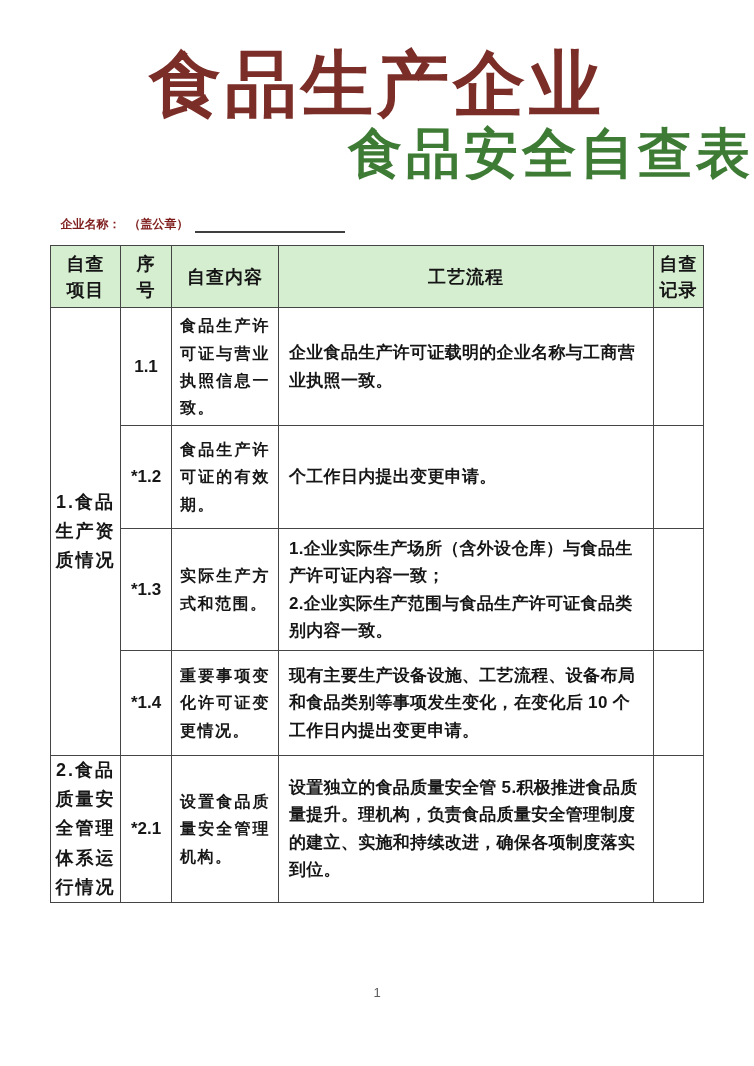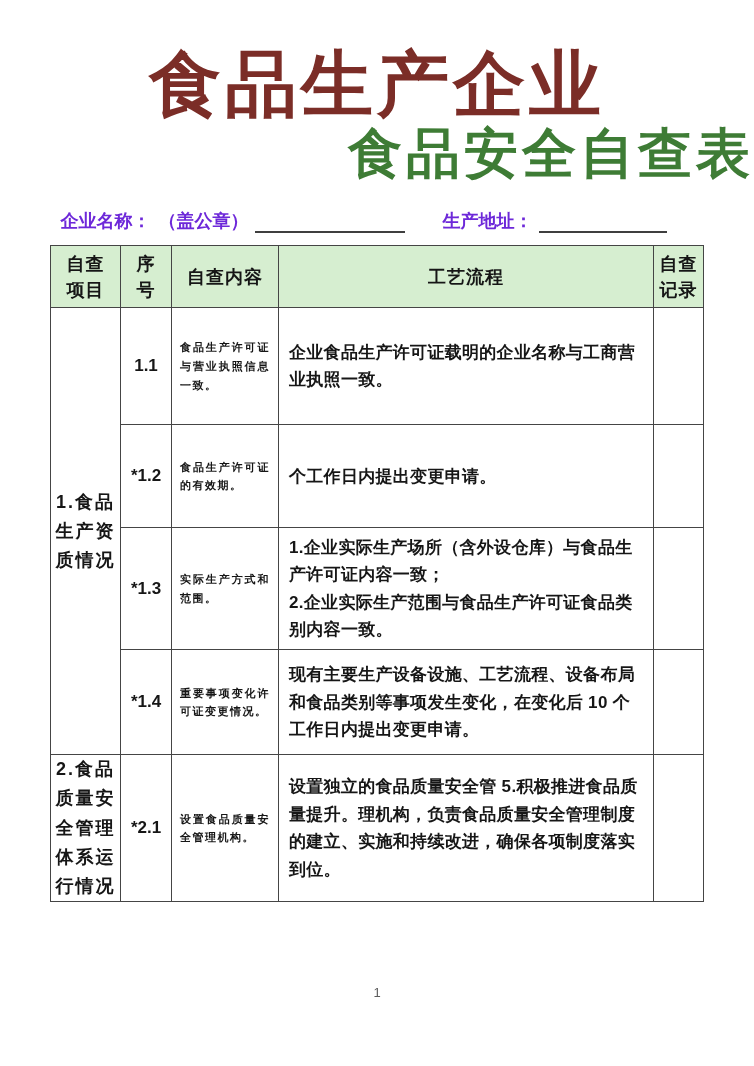--- a/index.html
+++ b/index.html
@@ -29,23 +29,23 @@
     line-height: 1.05;
     font-weight: 900;
     color: #3e7c35;
     letter-spacing: 4px;
     white-space: nowrap;
   }
   
   .form {
     width: 653px;
     margin: 24px auto 12px;
-    font-size: 18px;
+    font-size: 12px;
     font-weight: 700;
-    color: #6d28d9;
+    color: #7f1d1d;
   }
   .form-row {
     display: flex;
     align-items: flex-end;
     height: 28px;
   }
   .form-left { display: flex; align-items: flex-end; width: 392px; padding-left: 10px; }
   .form-right { display: flex; align-items: flex-end; flex: 1; }
   .fill-line {
     display: inline-block;
@@ -94,21 +94,21 @@
     font-size: 18px;
     line-height: 1.62;
     white-space: pre-line;
     letter-spacing: 2px;
   }
   .self-check td.no {
     text-align: center;
     font-size: 17px;
   }
   .self-check td.content {
-    font-size: 11px;
+    font-size: 16px;
     line-height: 1.7;
     padding: 4px 8px;
     letter-spacing: 1.5px;
     text-align: justify;
   }
   .self-check td.guide {
     font-size: 17px;
     line-height: 1.62;
     padding: 4px 8px 4px 10px;
     white-space: pre-line;
@@ -132,24 +132,20 @@
 
 <div class="title1">食品生产企业</div>
 <div class="title2">食品安全自查表</div>
 
 <div class="form">
   <div class="form-row">
     <div class="form-left">
       <span>企业名称：</span>
       <span class="seal-note">（盖公章）</span>
       <span class="fill-line line-w150"></span>
-    </div>
-    <div class="form-right">
-      <span>生产地址：</span>
-      <span class="fill-line line-w128"></span>
     </div>
   </div>
 </div>
 
 <table class="self-check">
   <colgroup>
     <col class="c-cat">
       <col class="c-no">
       <col class="c-content">
       <col class="c-guide">

